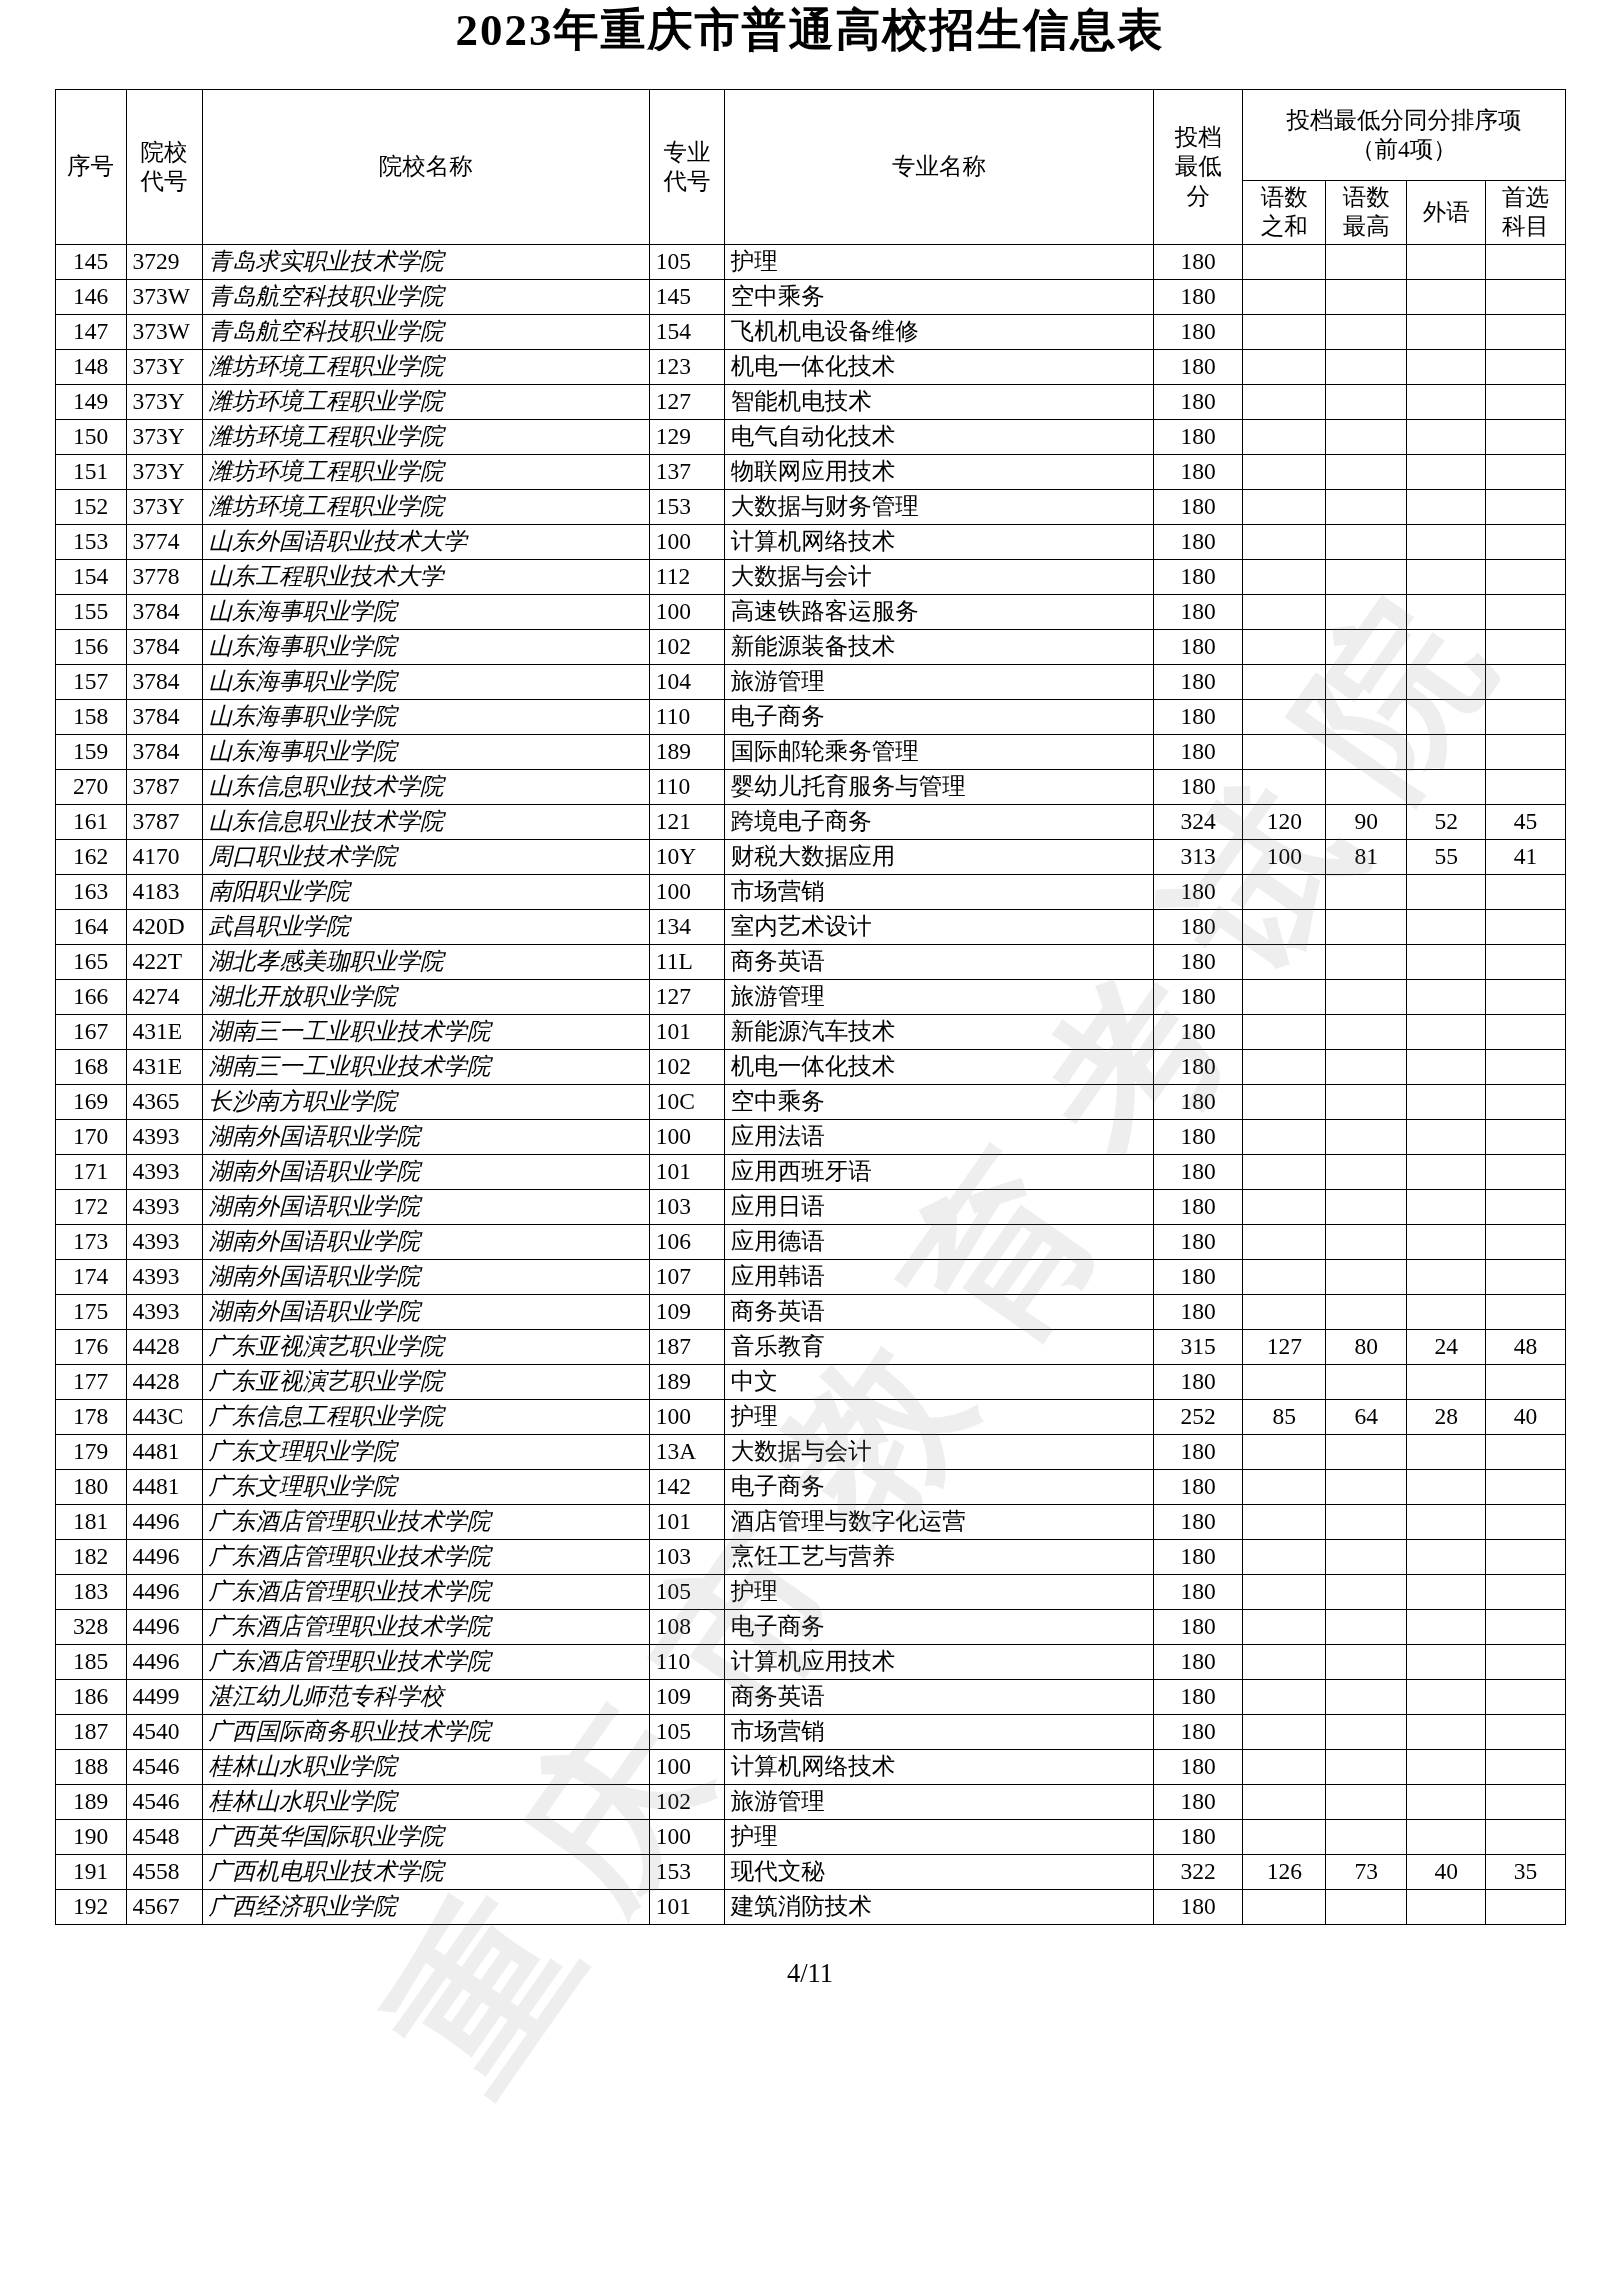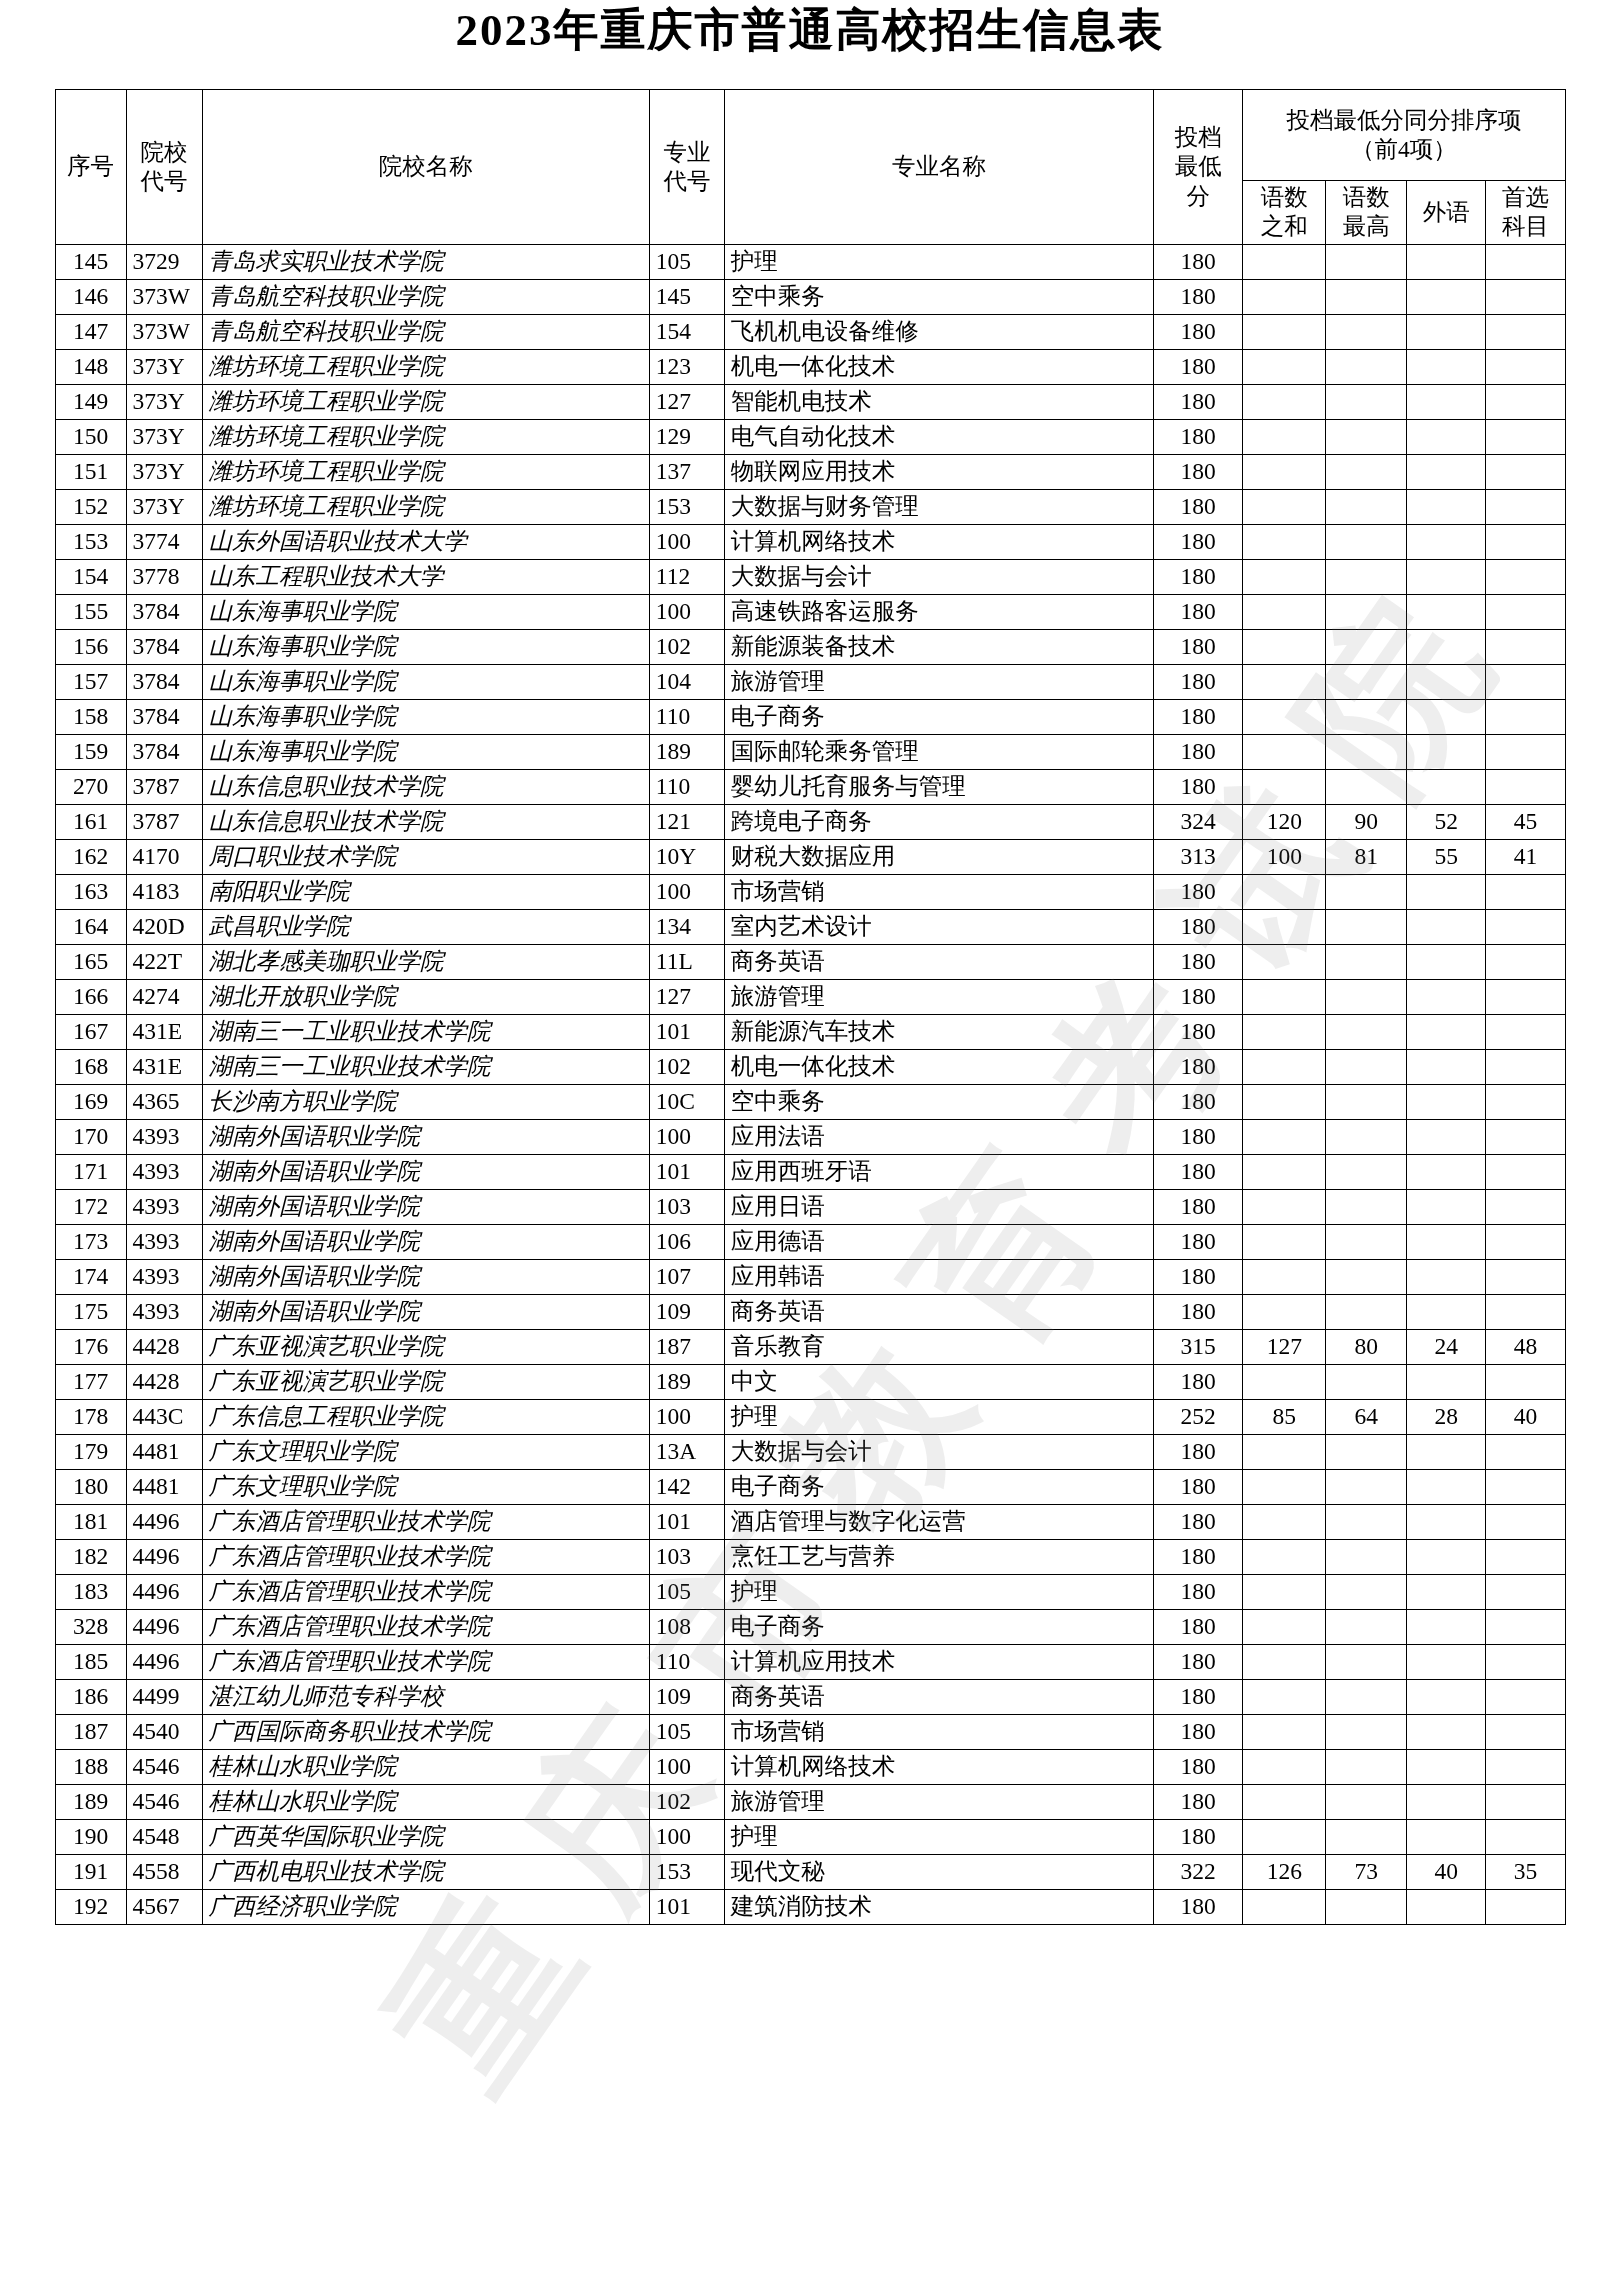--- a/index.html
+++ b/index.html
@@ -719,15 +719,16 @@
           <td>建筑消防技术</td>
           <td>180</td>
           <td></td>
           <td></td>
           <td></td>
           <td></td>
         </tr>
       </tbody>
   </table>
 
+  <div class="pagenum">4/11</div>
 
 </div>
 
 
 </body></html>

